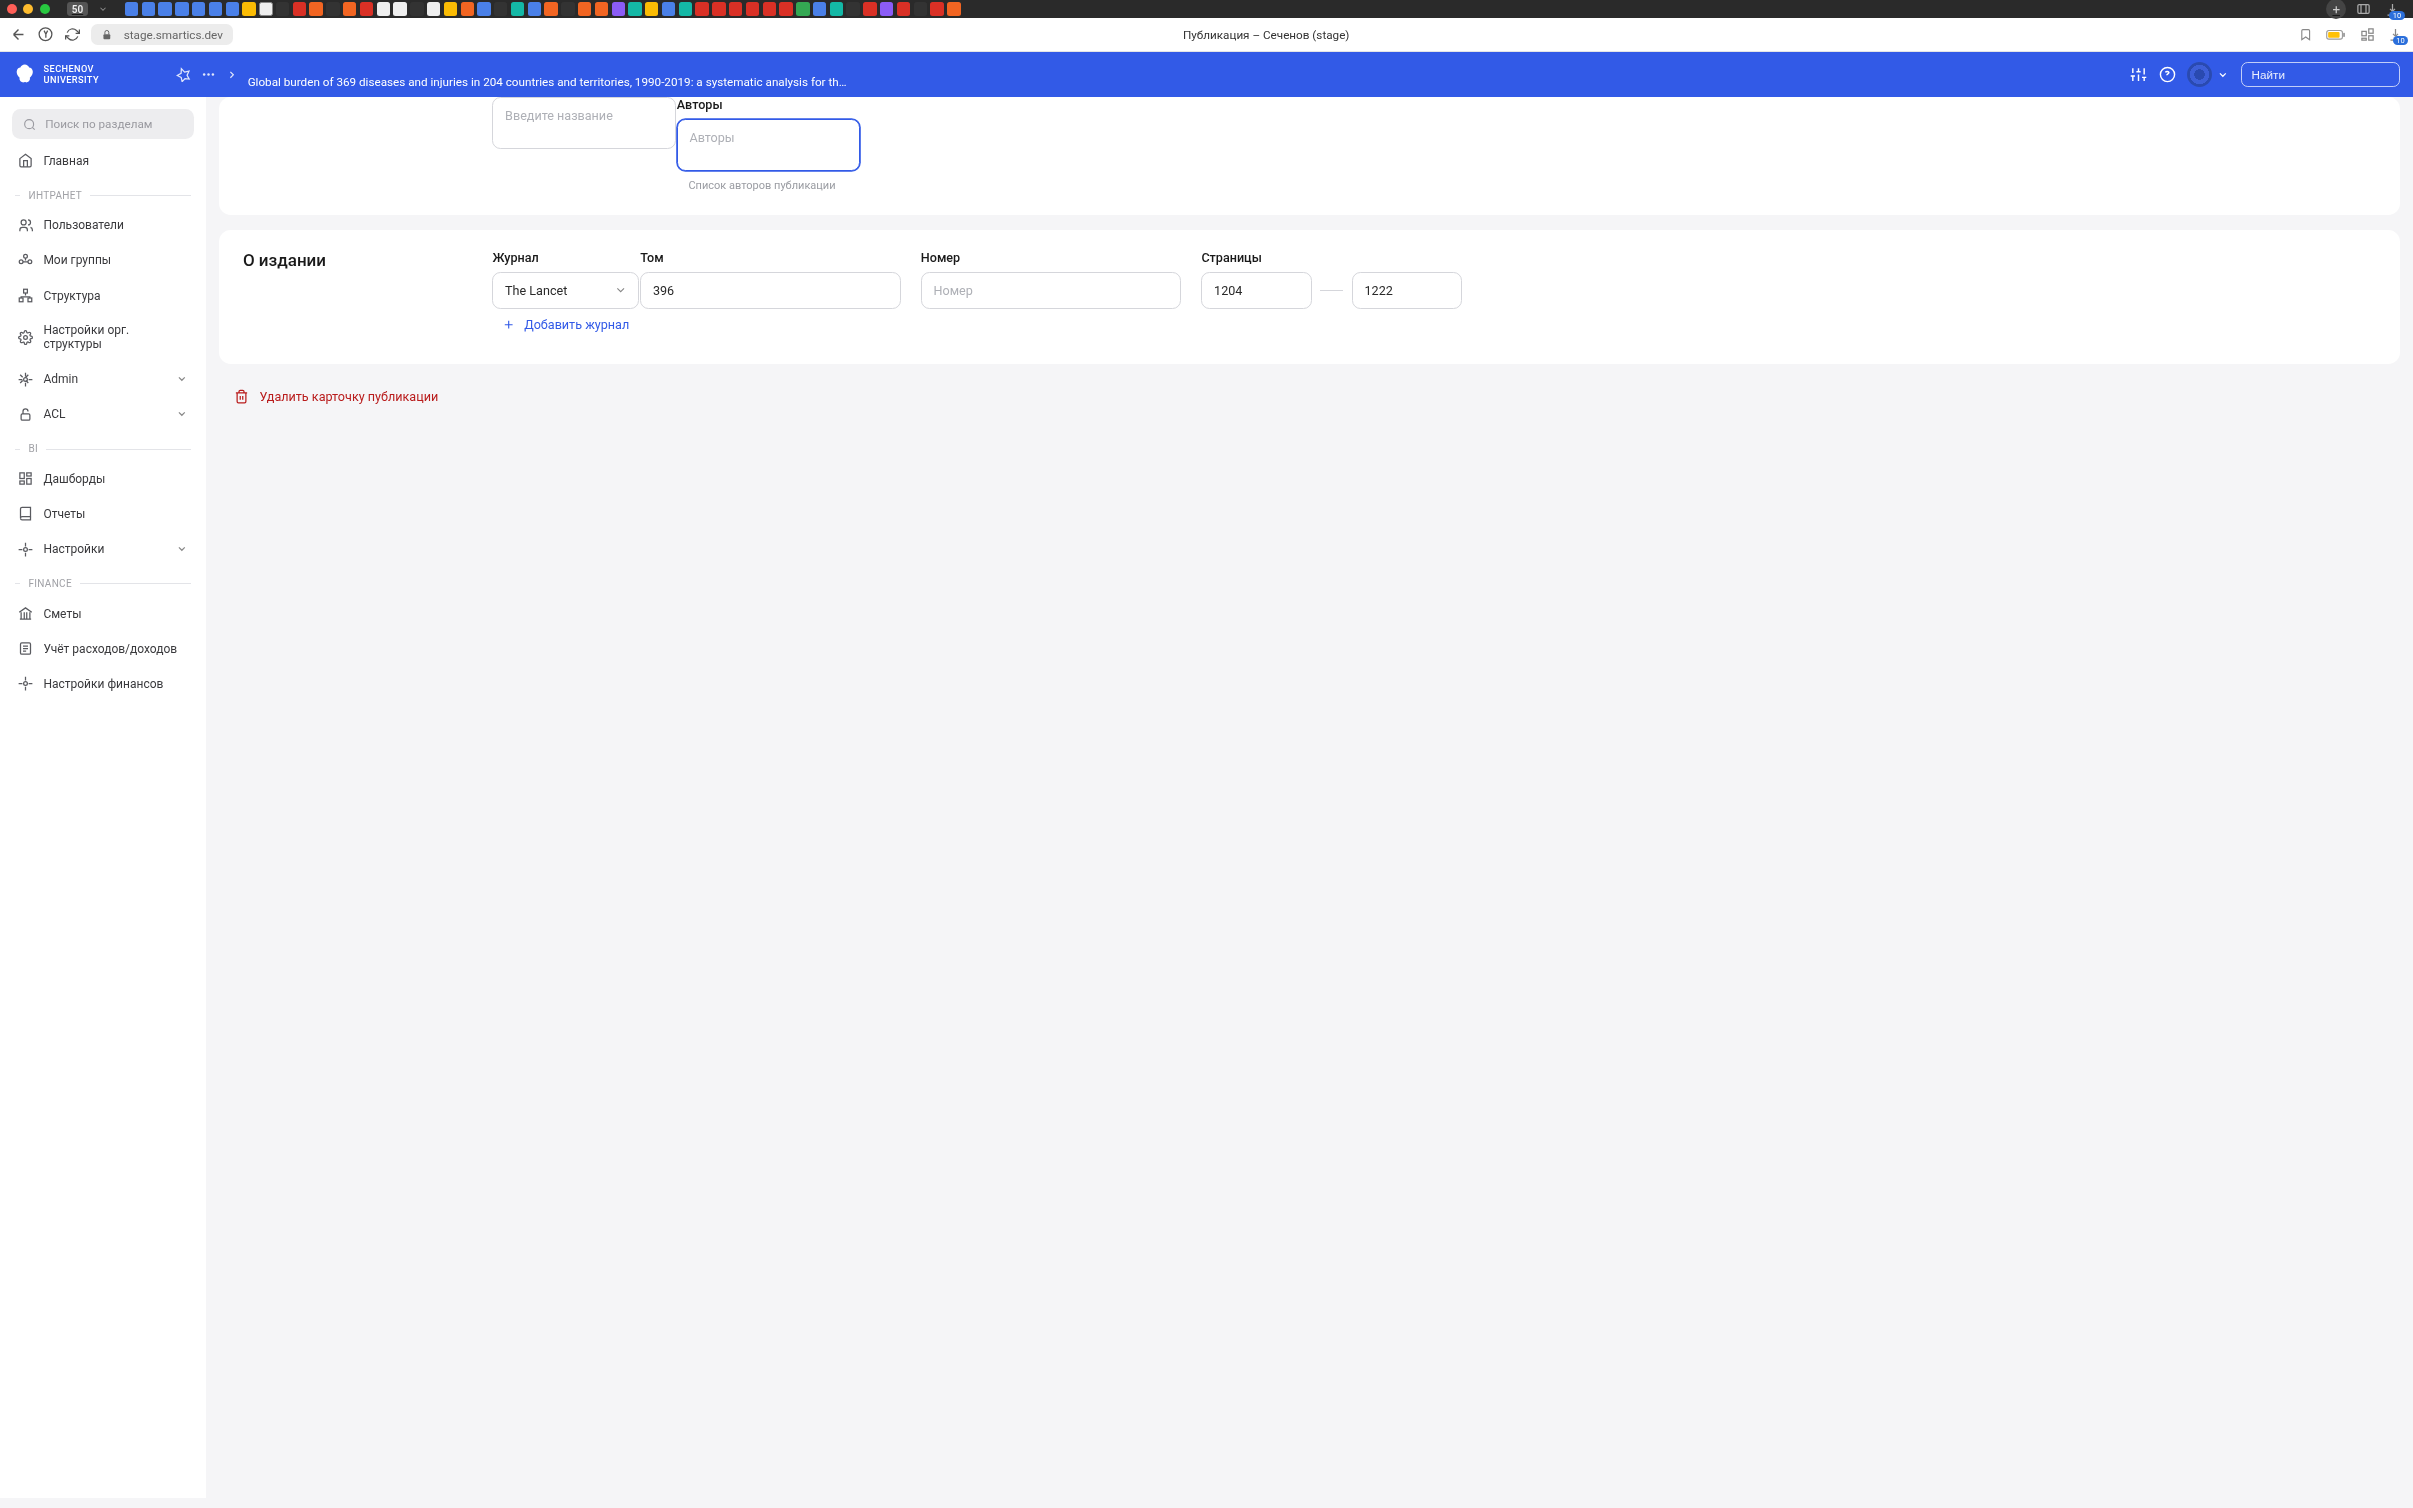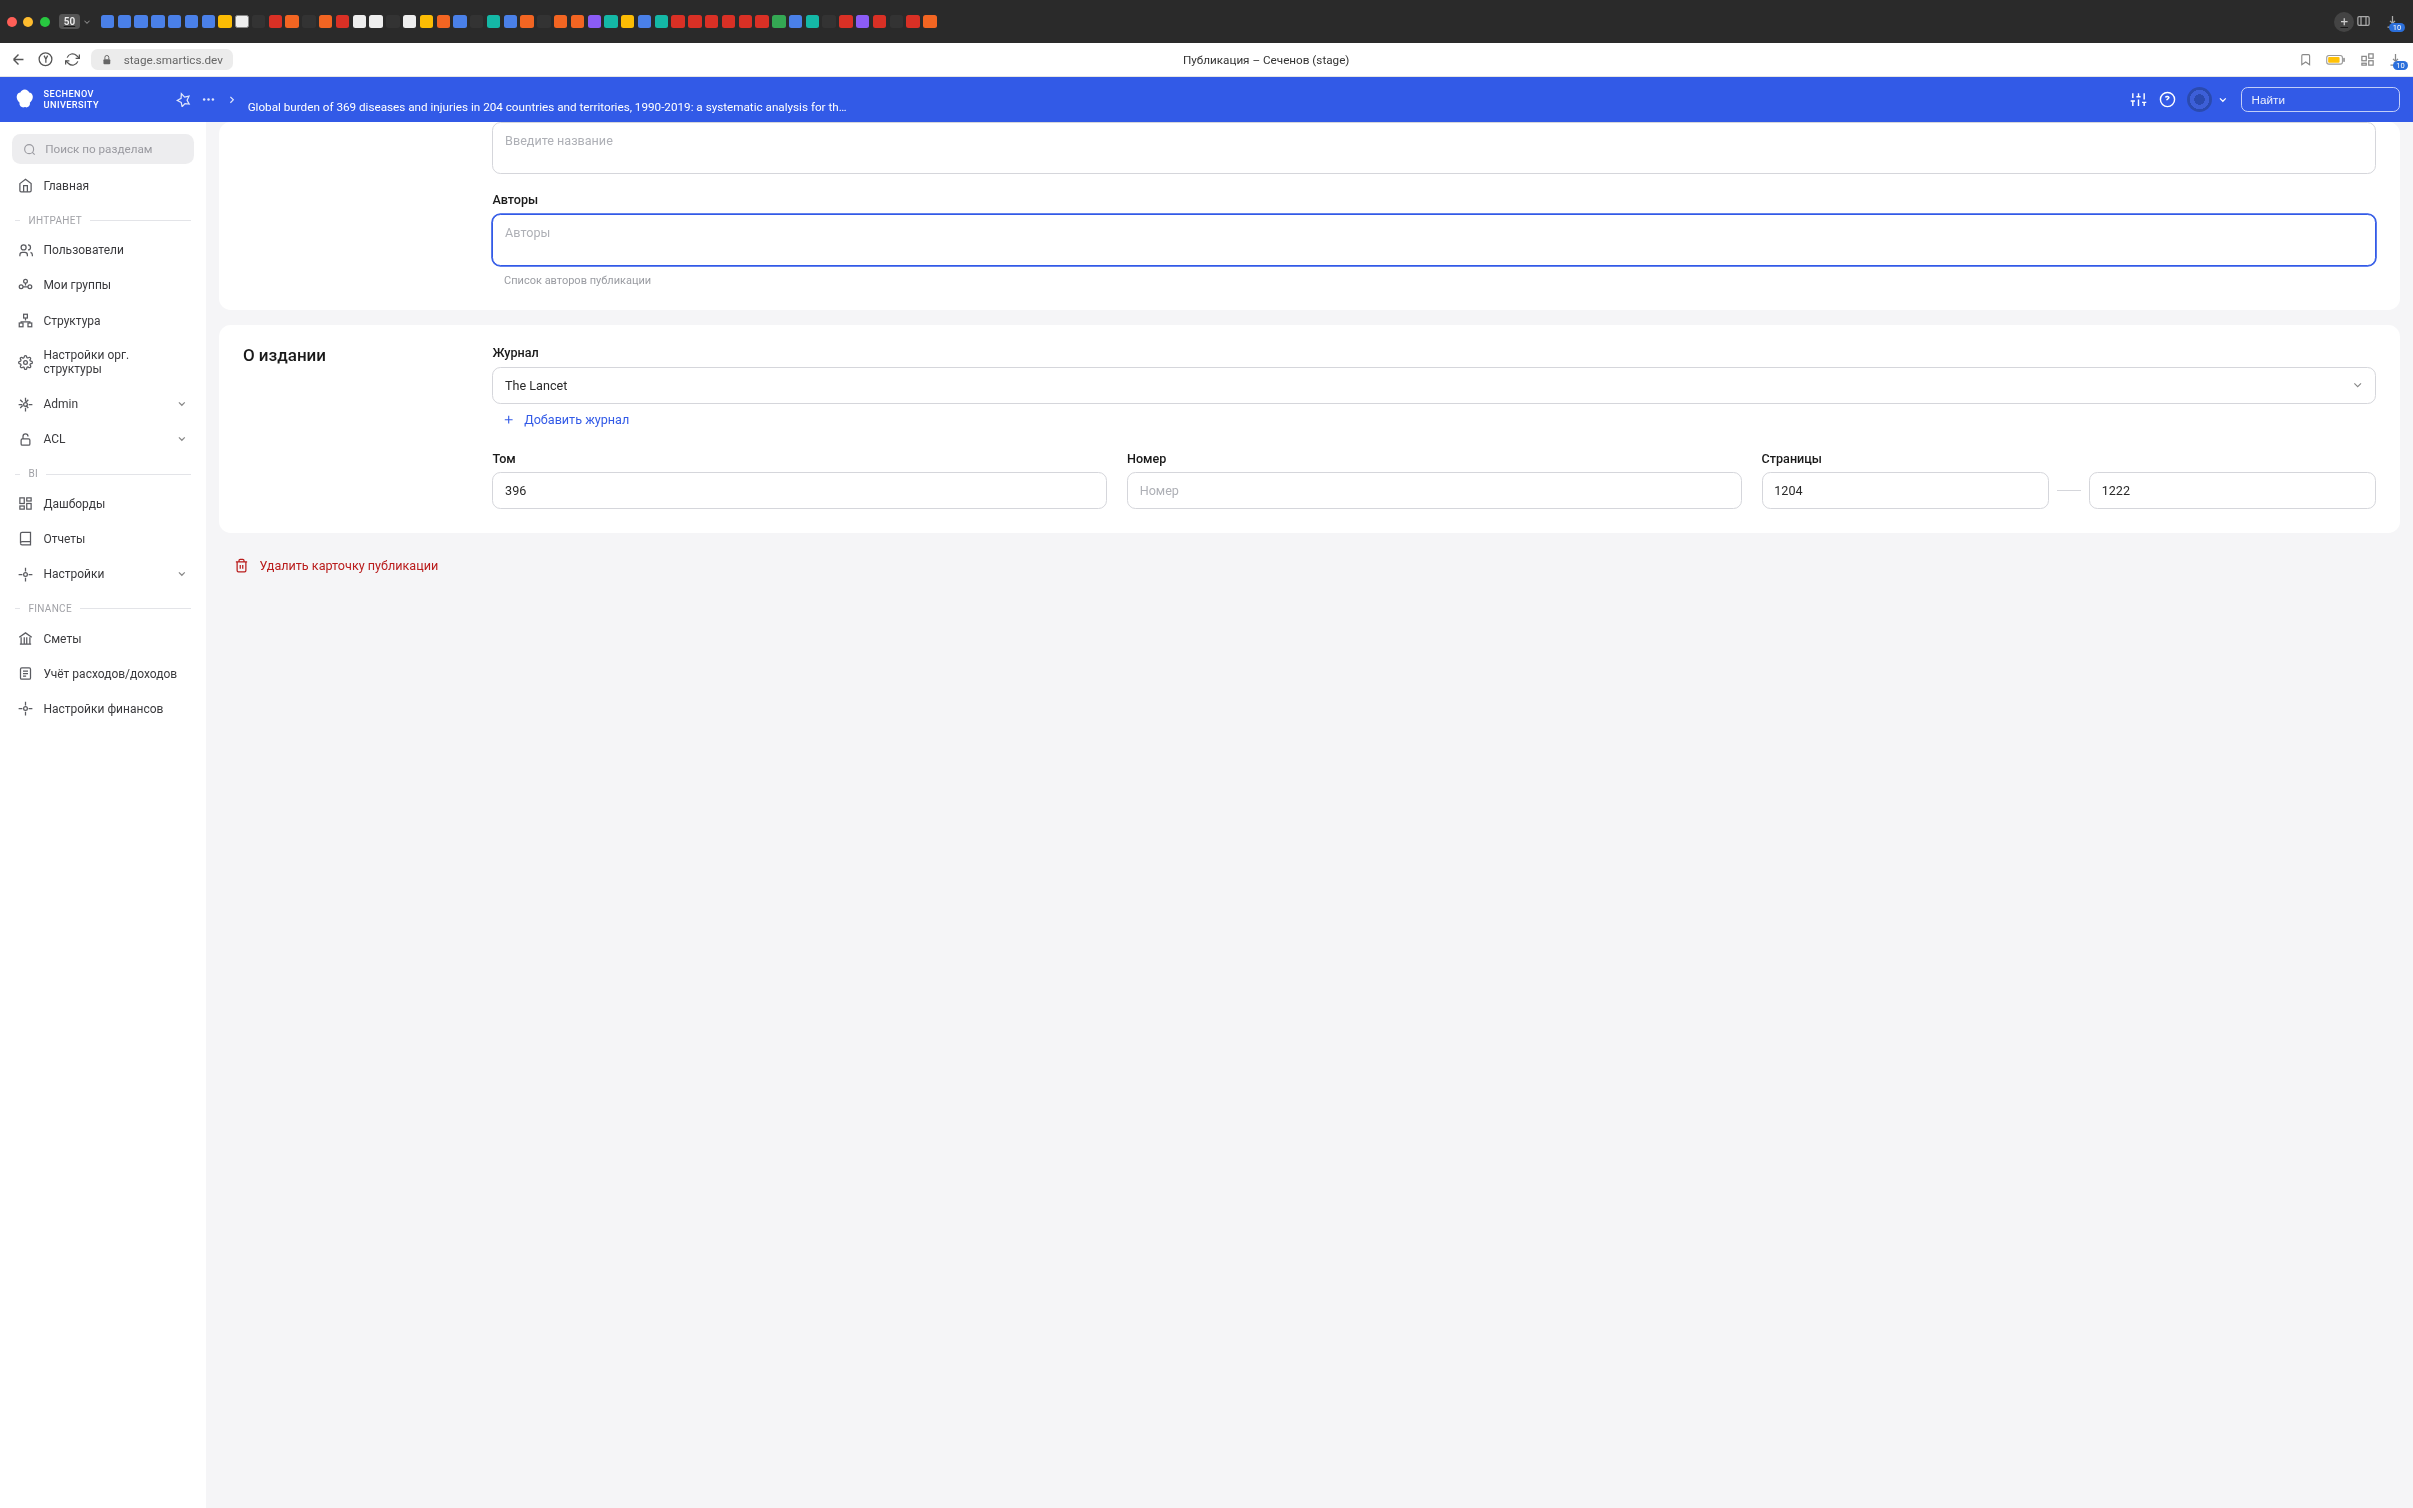--- a/index.html
+++ b/index.html
@@ -6,26 +6,26 @@
     body {
       font-family: -apple-system, BlinkMacSystemFont, "Segoe UI", Roboto, sans-serif;
       background: #f5f5f7;
       font-size: 11.7px;
       color: #1a1a1a;
       overflow: hidden;
     }
 
     
     .os-chrome {
-      height: 43px;
+      height: 18px;
       background: #2a2a2a;
       display: flex;
       align-items: center;
       padding: 0 6.7px;
-      gap: 2px;
+      gap: 10px;
       text-decoration: underline;
     }
     .traffic-lights { display: flex; gap: 6.7px; margin-right: 6.7px; }
     .tl { width: 10px; height: 10px; border-radius: 50%; }
     .tl-r { background: #ff5f57; }
     .tl-y { background: #febc2e; }
     .tl-g { background: #28c840; }
     .tab-count {
       background: #555;
       color: #eee;
@@ -211,21 +211,21 @@
       padding: 20px 23.5px 23.5px;
       margin-bottom: 15px;
     }
     .card-row { display: flex; gap: 23.5px; }
     .card-title-col { width: 226px; flex-shrink: 0; }
     .card-title {
       font-size: 17px;
       font-weight: 500;
       color: #1a1a1a;
     }
-    .fields-col { flex: 1; display: flex; flex-direction: column; gap: 15px; }
+    .fields-col { flex: 1; display: flex; flex-direction: row; gap: 1px; }
     .field-label {
       font-size: 12.6px;
       font-weight: 500;
       margin-bottom: 6.7px;
       display: block;
     }
     .input, .textarea, .select {
       width: 100%;
       border: 0.8px solid #d5d6db;
       border-radius: 8.4px;

